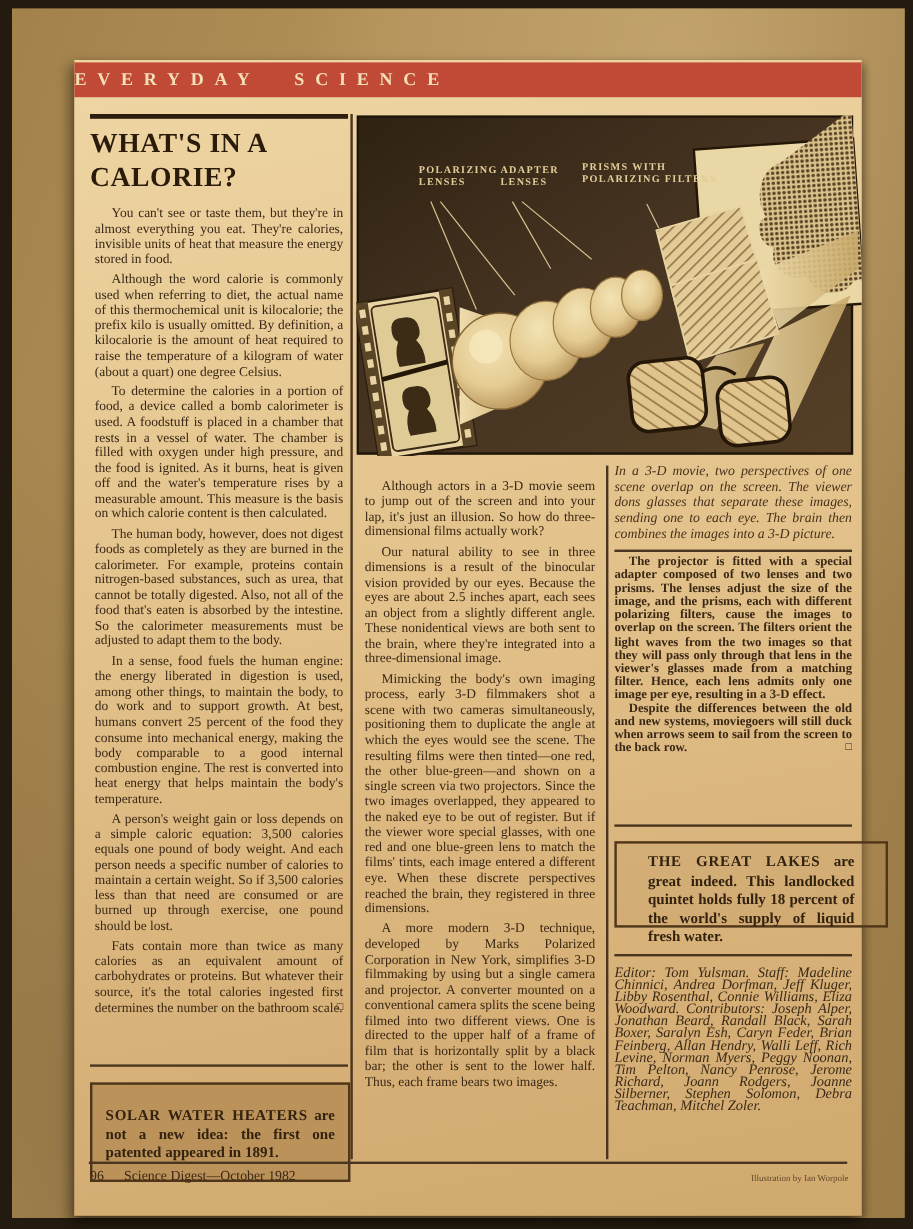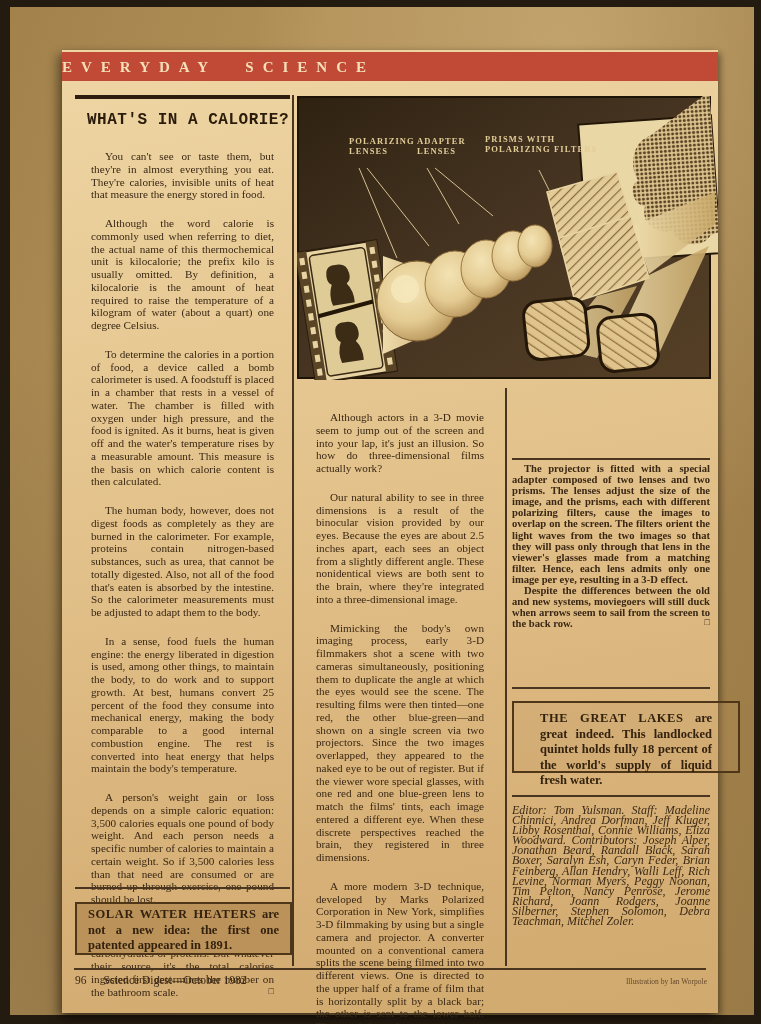--- a/index.html
+++ b/index.html
@@ -15,22 +15,22 @@
   #page{position:absolute;left:62px;top:50px;width:656px;height:963px;
         background:linear-gradient(170deg,#eed6a4 0%,#e3c28b 45%,#d6b077 80%,#d0a96e 100%);
         box-shadow:-4px 5px 10px rgba(0,0,0,.45), 3px 3px 6px rgba(0,0,0,.3);}
   
   .banner{position:absolute;left:0;top:2px;width:100%;height:29px;background:#c04a36;
           color:#f4e0b8;font-weight:bold;font-size:15px;line-height:30px;text-align:left;
           letter-spacing:9px;word-spacing:16px;}
   
   .colL{position:absolute;left:13px;top:45px;width:215px;color:#3a2815;}
   .headrule{height:4px;background:#2c1d0e;margin-bottom:7px;}
-  h1.cal{margin:0 0 10px 12px;font-size:16px;line-height:28px;color:#2b1b0b;letter-spacing:.5px;font-family:Liberation Mono, monospace;}
-  .body p{margin:16px;font-size:11.2px;line-height:12.75px;text-align:justify;text-indent:14px;}
+  h1.cal{margin:0 0 10px 0;font-size:23px;line-height:28px;color:#2b1b0b;letter-spacing:.5px;}
+  .body p{margin:4px;font-size:11.2px;line-height:12.75px;text-align:justify;text-indent:14px;}
   .body p.last{position:relative;}
   .endmark{position:absolute;right:0;bottom:1px;font-size:9px;text-indent:0;}
   
   .vrule{position:absolute;width:1.5px;background:#4a3520;}
   #vr1{left:230px;top:45px;height:871px;}
   #vr2{left:443px;top:338px;height:578px;}
   
   #illus{position:absolute;left:235px;top:46px;width:421px;height:284px;}
   #illus svg{position:absolute;left:0;top:0;}
   .ilab{position:absolute;color:#e2cc98;font-weight:bold;font-size:8.5px;line-height:10px;
@@ -45,21 +45,21 @@
   #hr-solar{left:13px;top:837px;width:215px;height:2px;}
   #hr-foot{left:12px;top:918px;width:632px;}
   .colM{position:absolute;left:238px;top:345px;width:200px;color:#3a2815;}
   h1.m3d{margin:0 0 12px 0;font-size:22.5px;line-height:28px;color:#2b1b0b;}
   .colR{position:absolute;left:450px;top:413px;width:198px;color:#3a2815;}
   .colR p{margin:0;font-size:10.6px;line-height:11.1px;text-align:justify;text-indent:12px;font-weight:bold;}
   .colR p.last{position:relative;}
   
   .factbox{position:absolute;border:2px solid #4f3619;font-weight:bold;color:#33220f;
            font-size:12.5px;line-height:15.5px;text-align:justify;}
-  #solarbox{left:13px;top:852px;width:191px;height:43px;background:#bb9259;padding:3px 11px;}
+  #solarbox{left:13px;top:852px;width:191px;height:43px;background:#bb9259;padding:18px 11px;}
   #glbox{left:450px;top:651px;width:172px;height:52px;background:rgba(190,150,95,.25);padding:8px 26px;}
   .factbox .lead{letter-spacing:.6px;}
   
   .masthead{position:absolute;left:450px;top:755px;width:198px;font-style:italic;
             font-size:12px;line-height:10.1px;text-align:justify;color:#3c2a16;}
   
   .footer{position:absolute;left:13px;top:924px;width:632px;font-size:11.5px;color:#3a2815;}
   .footer .pgnum{margin-right:14px;}
   .credit{position:absolute;right:0;top:3px;font-size:7.5px;color:#63492a;font-style:normal;}
 </style>
@@ -203,20 +203,21 @@
       <div class="ilab" style="left:120px;top:40px;">
         <span style="display:block">ADAPTER</span>
         <span style="display:block">LENSES</span>
       </div>
       <div class="ilab" style="left:188px;top:38px;">
         <span style="display:block">PRISMS WITH</span>
         <span style="display:block">POLARIZING FILTERS</span>
       </div>
     </div>
 
+    <div class="caption">In a 3-D movie, two perspectives of one scene overlap on the screen. The viewer dons glasses that separate these images, sending one to each eye. The brain then combines the images into a 3-D picture.</div>
     <div id="hr-cap" class="hrule"></div>
 
     <div class="colM">
       <div class="body">
         <p>Although actors in a 3-D movie seem to jump out of the screen and into your lap, it's just an illusion. So how do three-dimensional films actually work?</p>
         <p>Our natural ability to see in three dimensions is a result of the binocular vision provided by our eyes. Because the eyes are about 2.5 inches apart, each sees an object from a slightly different angle. These nonidentical views are both sent to the brain, where they're integrated into a three-dimensional image.</p>
         <p>Mimicking the body's own imaging process, early 3-D filmmakers shot a scene with two cameras simultaneously, positioning them to duplicate the angle at which the eyes would see the scene. The resulting films were then tinted—one red, the other blue-green—and shown on a single screen via two projectors. Since the two images overlapped, they appeared to the naked eye to be out of register. But if the viewer wore special glasses, with one red and one blue-green lens to match the films' tints, each image entered a different eye. When these discrete perspectives reached the brain, they registered in three dimensions.</p>
         <p>A more modern 3-D technique, developed by Marks Polarized Corporation in New York, simplifies 3-D filmmaking by using but a single camera and projector. A converter mounted on a conventional camera splits the scene being filmed into two different views. One is directed to the upper half of a frame of film that is horizontally split by a black bar; the other is sent to the lower half. Thus, each frame bears two images.</p>
       </div>
     </div>

